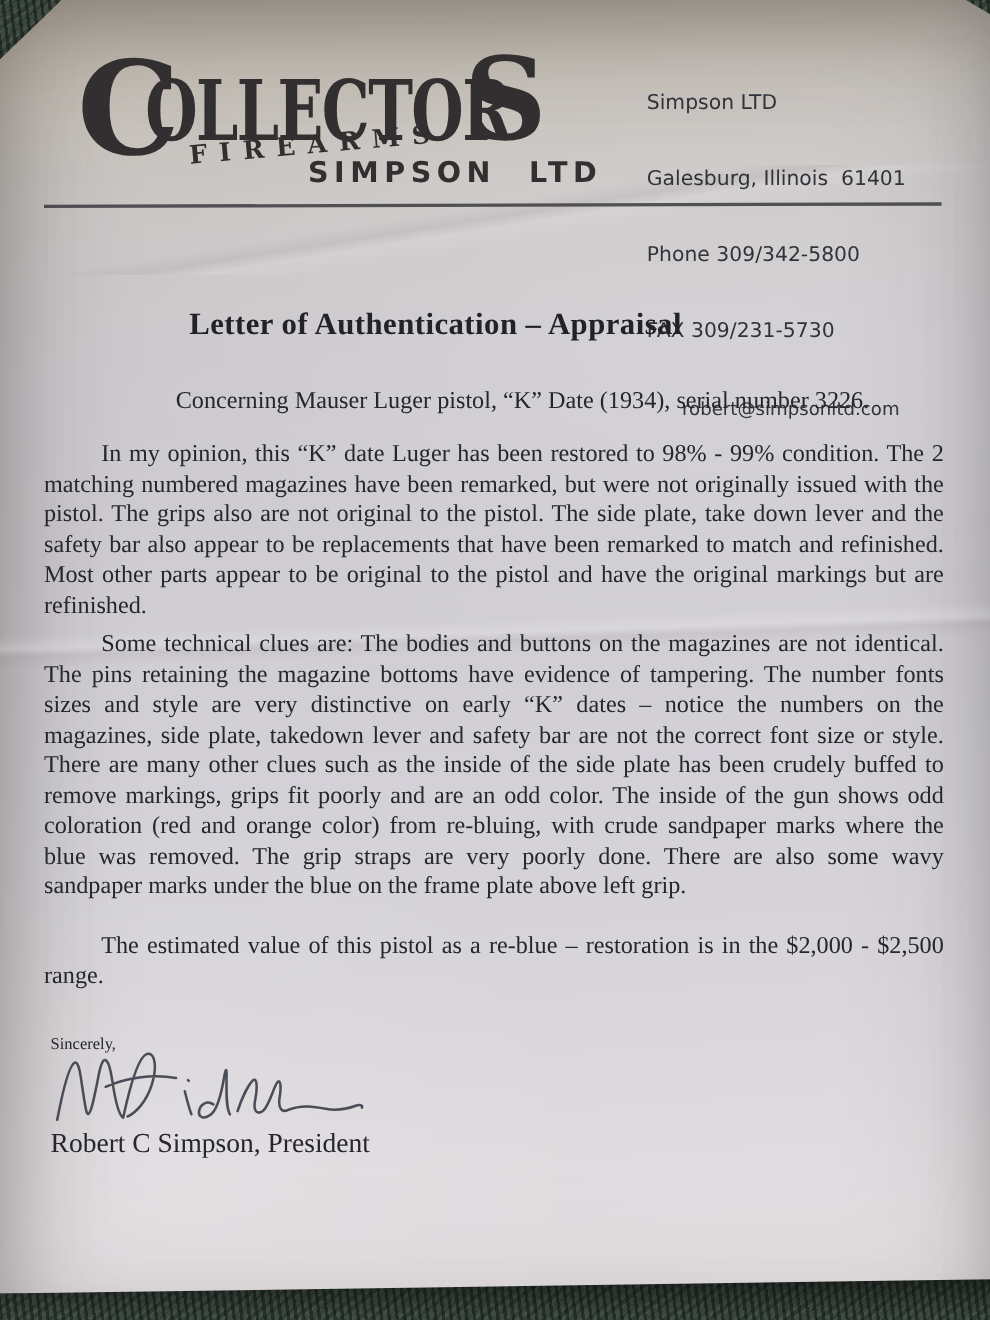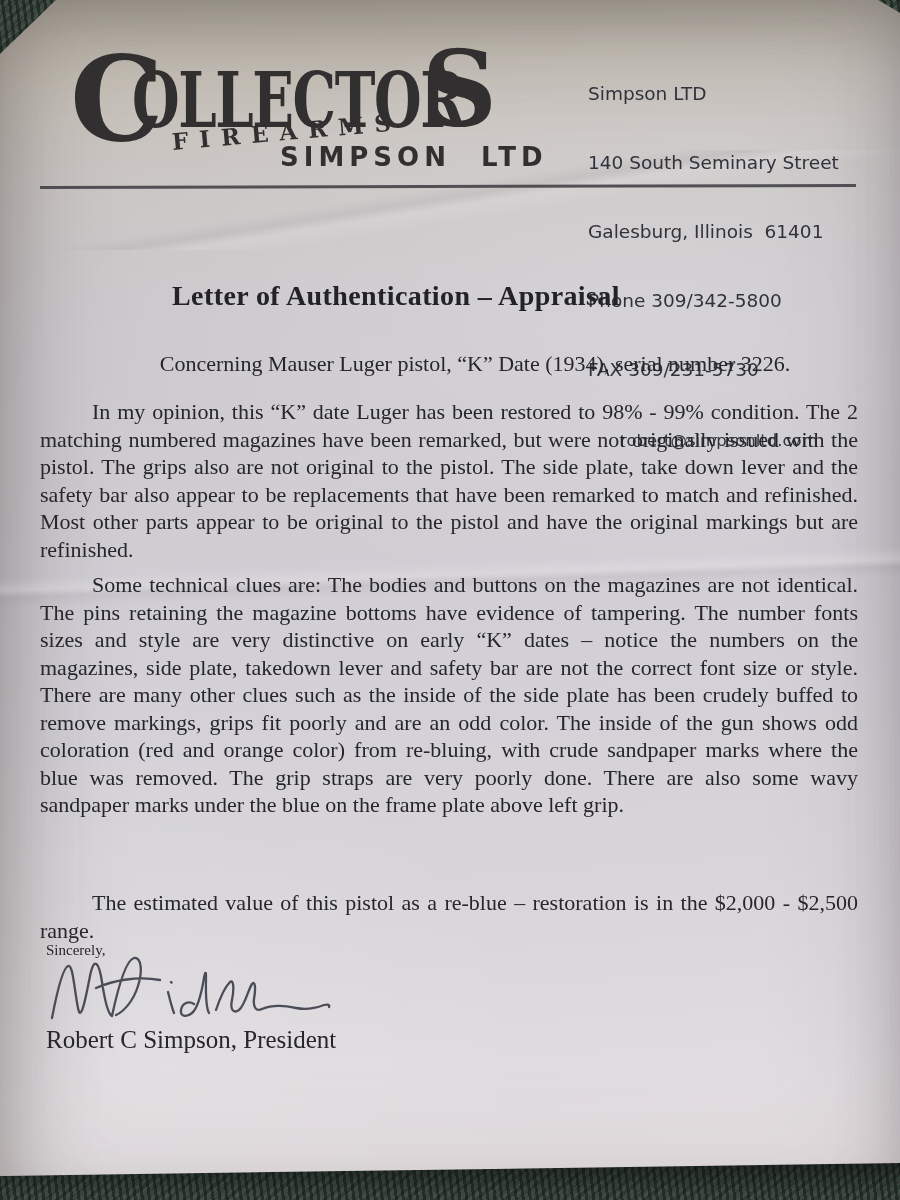--- a/index.html
+++ b/index.html
@@ -61,21 +61,21 @@
         background:rgba(58,58,64,.85);transform:rotate(-.15deg);}
   .dateline{position:absolute;right:44px;top:201px;font-size:21px;color:#26262b;}
   .title{position:absolute;left:0;top:280px;width:792px;margin:0;text-align:center;
         font-size:28px;font-weight:bold;letter-spacing:.4px;color:#222227;}
   
   .para{position:absolute;left:40px;width:818px;margin:0;font-size:22px;
         line-height:27.5px;text-align:justify;text-indent:52px;color:#26262b;}
   .p1{top:350px;text-align:center;}
   .p2{top:398px;}
   .p3{top:571px;}
-  .p4{top:845px;margin-top:44px;}
+  .p4{top:845px;}
   
   .salutation{position:absolute;left:46px;top:942px;font-size:15px;}
   .signer{position:absolute;left:46px;top:1026px;font-size:25px;}
   .signature{position:absolute;left:38px;top:944px;}
   .signature path{fill:none;stroke:#3d414b;stroke-width:2.3;
         stroke-linecap:round;stroke-linejoin:round;opacity:.92;}
 </style>
 </head>
 <body>
 
@@ -92,21 +92,20 @@
         <span class="lc">C</span>
         <span class="lrest">OLLECTOR</span>
         <span class="ls">S</span>
       </div>
       <div class="firearms">FIREARMS</div>
       <div class="simpson">SIMPSON LTD</div>
     </div>
 
     <div class="contact">
       <div>Simpson LTD</div>
-      <div>140 South Seminary Street</div>
       <div>Galesburg, Illinois  61401</div>
       <div>Phone 309/342-5800</div>
       <div>FAX 309/231-5730</div>
       <div class="email">robert@simpsonltd.com</div>
     </div>
 
     <div class="rule"></div>
 
 
     <h1 class="title">Letter of Authentication – Appraisal</h1>

